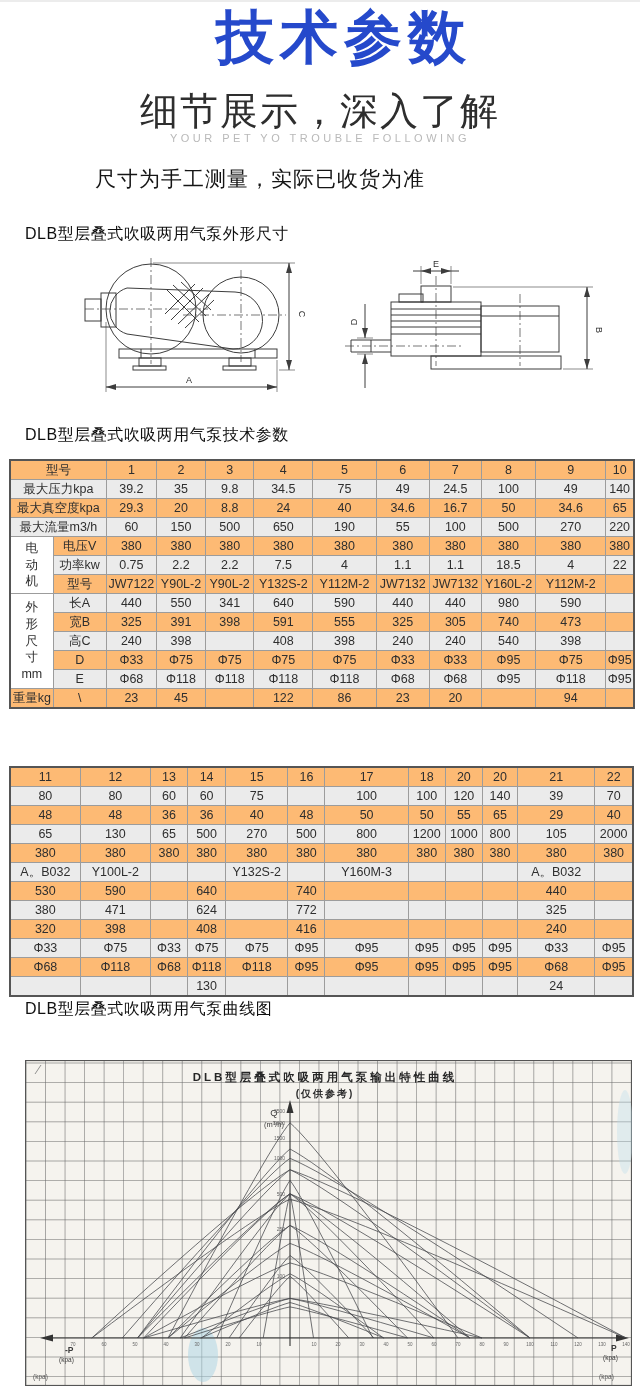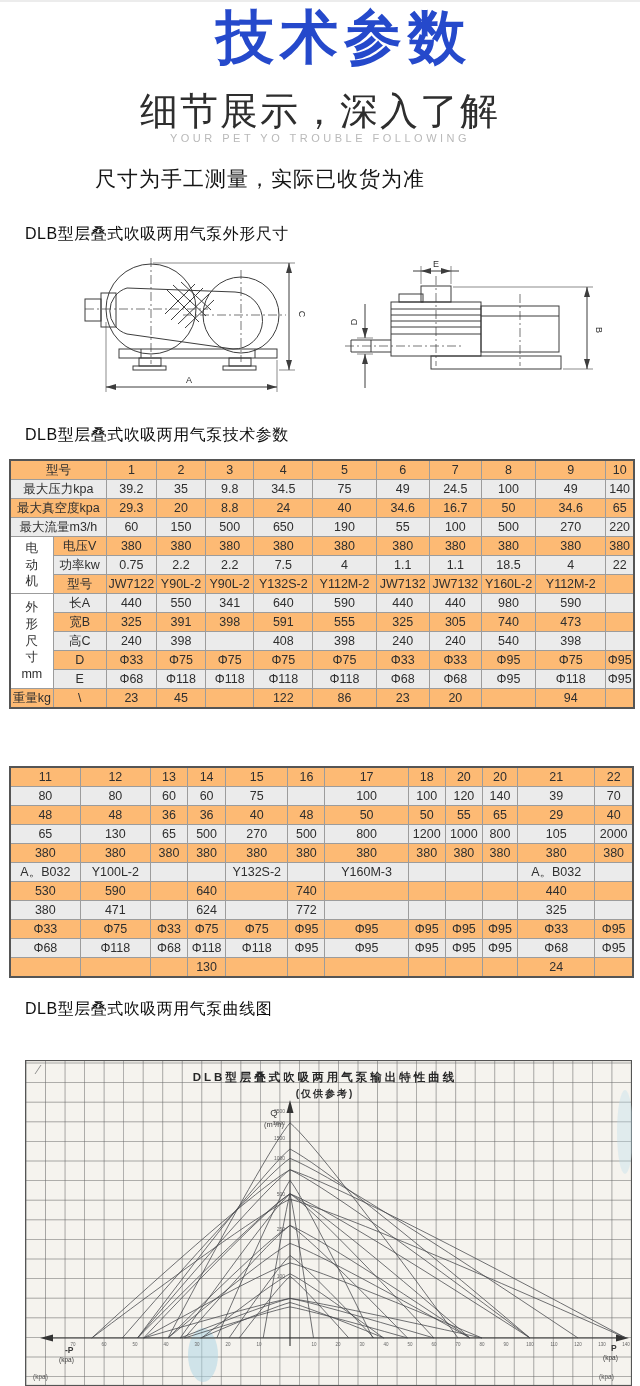--- a/index.html
+++ b/index.html
@@ -466,20 +466,34 @@
         <td>471</td>
         <td></td>
         <td>624</td>
         <td></td>
         <td>772</td>
         <td></td>
         <td></td>
         <td></td>
         <td></td>
         <td>325</td>
+        <td></td>
+      </tr>
+      <tr>
+        <td>320</td>
+        <td>398</td>
+        <td></td>
+        <td>408</td>
+        <td></td>
+        <td>416</td>
+        <td></td>
+        <td></td>
+        <td></td>
+        <td></td>
+        <td>240</td>
         <td></td>
       </tr>
       <tr>
         <td>Φ33</td>
         <td>Φ75</td>
         <td>Φ33</td>
         <td>Φ75</td>
         <td>Φ75</td>
         <td>Φ95</td>
         <td>Φ95</td>

